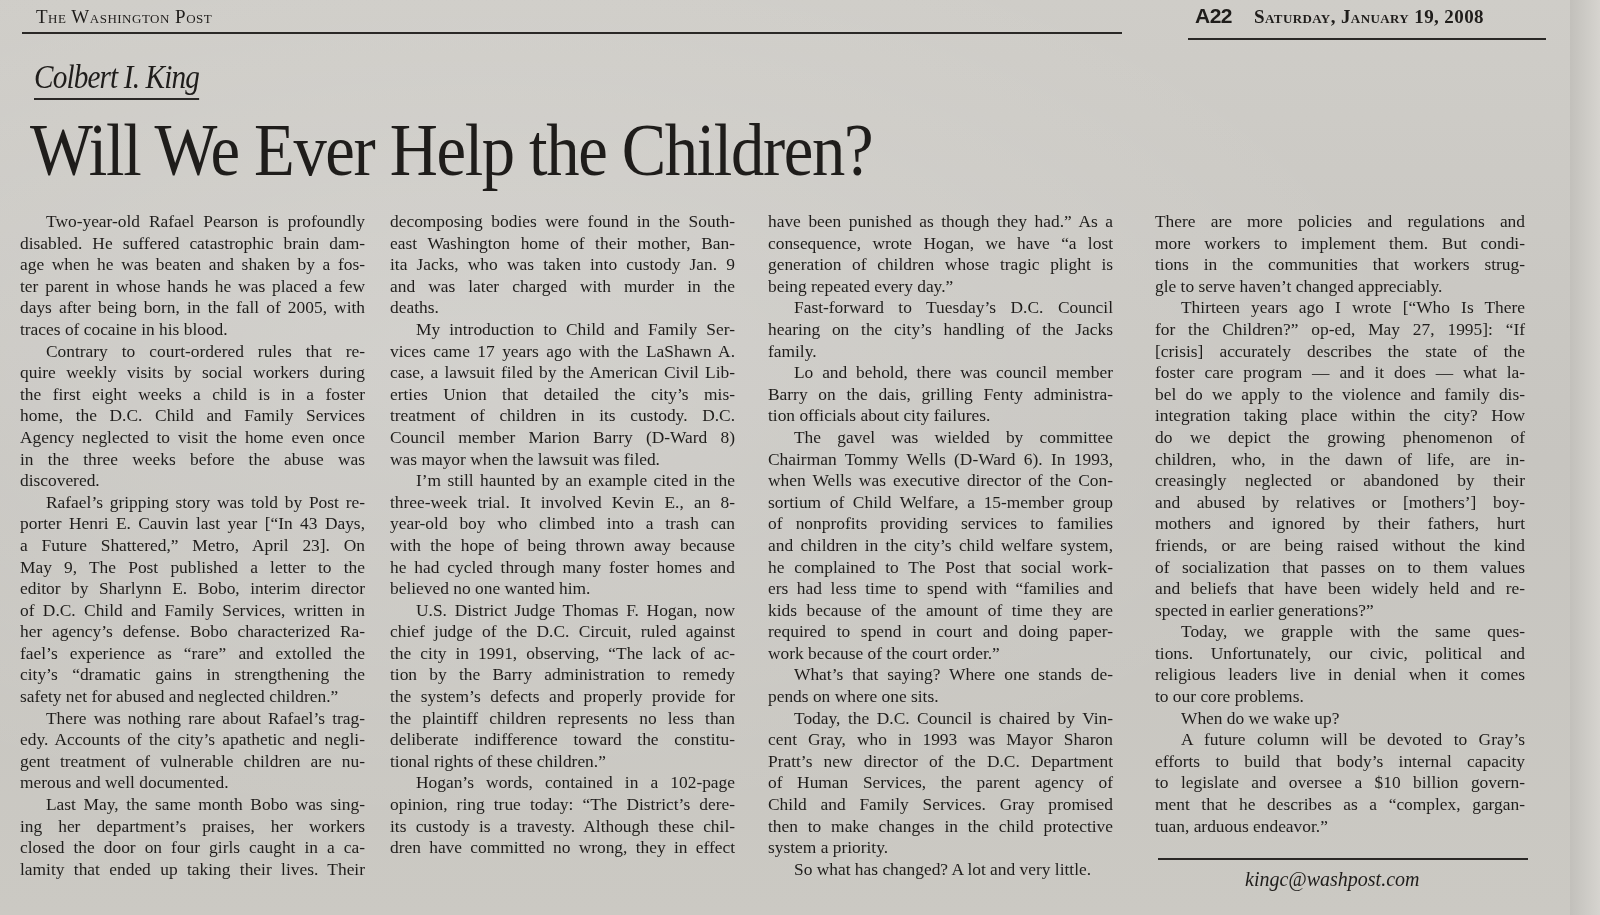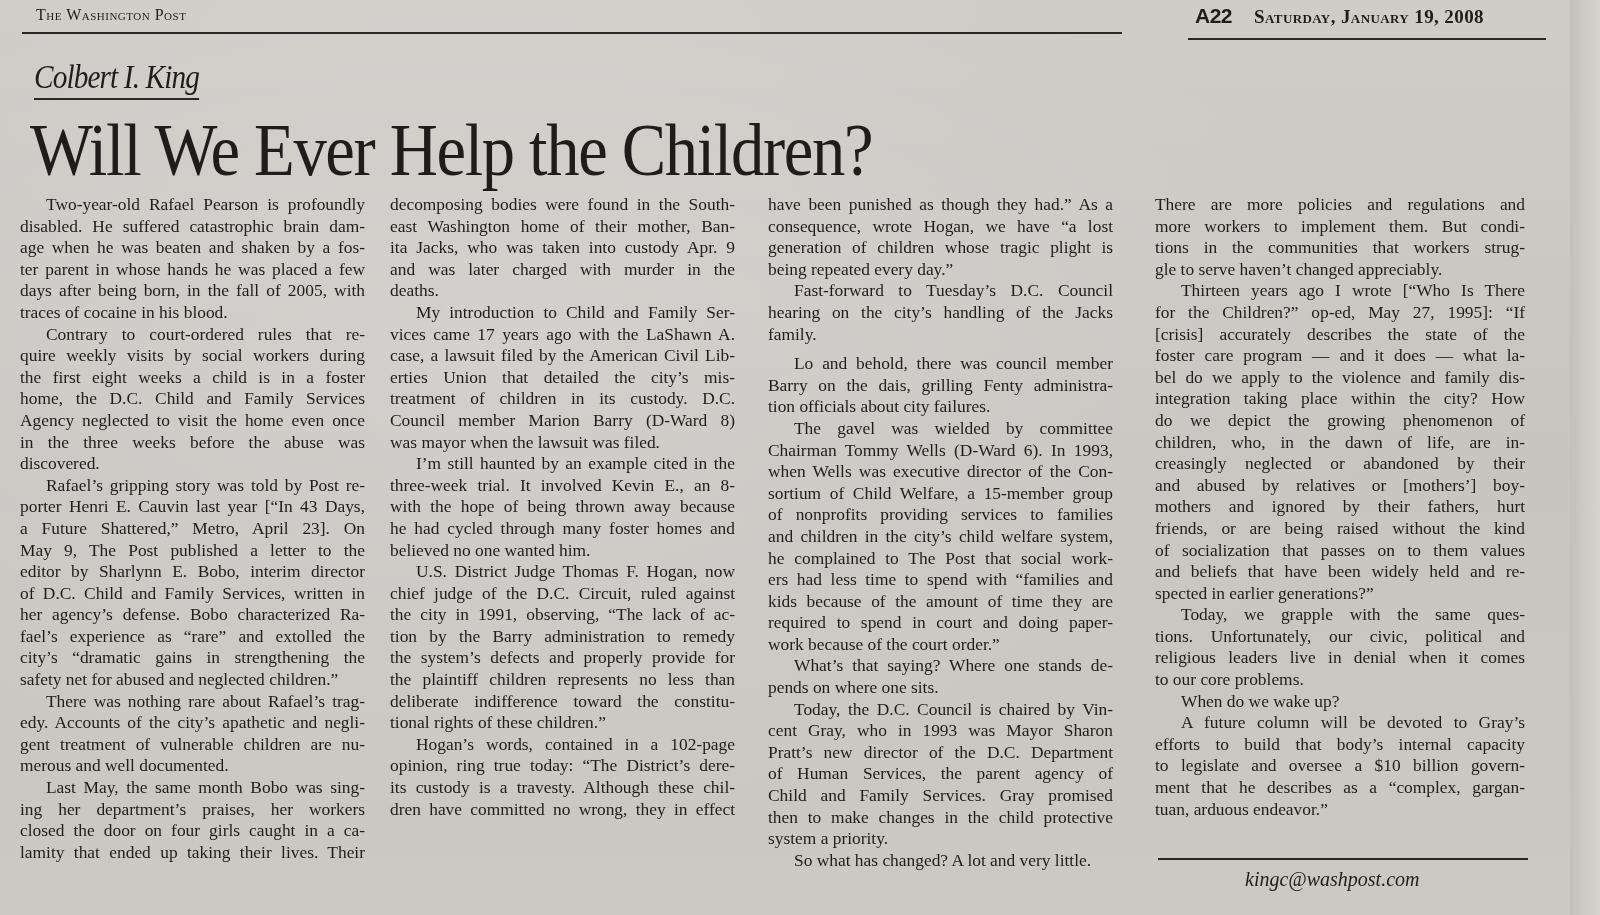--- a/index.html
+++ b/index.html
@@ -14,21 +14,21 @@
     background:
       radial-gradient(ellipse at 30% 40%, rgba(255,255,255,0.18), rgba(0,0,0,0) 60%),
       linear-gradient(180deg, #cfcdc8 0%, #c7c5c0 50%, #cbc9c3 100%);
   }
   .edge-right {
     position: absolute; right: 0; top: 0; width: 30px; height: 915px;
     background: linear-gradient(90deg, #c2c0bb, #d6d4cf);
   }
   .masthead-left {
     position: absolute; left: 36px; top: 6px;
-    font-size: 16px; letter-spacing: 0.5px; font-variant: small-caps;
+    font-size: 19px; letter-spacing: 0.5px; font-variant: small-caps;
   }
   .rule-top {
     position: absolute; left: 22px; top: 32px; width: 1100px; height: 2px; background: #2a2826;
   }
   .folio {
     position: absolute; left: 1195px; top: 4px; display: flex; align-items: baseline; gap: 22px;
   }
   .folio .page-no {
     font-family: "Liberation Sans", "DejaVu Sans", sans-serif; font-weight: bold; font-size: 21px; letter-spacing: -0.5px;
   }
@@ -41,21 +41,21 @@
     font-size: 34px; font-style: italic; letter-spacing: -1px;
     border-bottom: 2px solid #2a2826; padding-bottom: 2px;
     transform: scaleX(0.86); transform-origin: left;
   }
   .headline {
     position: absolute; left: 30px; top: 112px;
     font-size: 74px; line-height: 76px; letter-spacing: -1.5px; white-space: nowrap;
     transform: scaleX(0.9); transform-origin: left;
   }
   .col {
-    position: absolute; top: 194px; width: 345px;
+    position: absolute; top: 211px; width: 345px;
     font-size: 17.4px; line-height: 21.6px; text-align: justify;
   }
   .col p { margin: 0; text-indent: 0; }
   .col span.line { display: block; text-align: justify; text-align-last: justify; white-space: nowrap; }
   .col span.line.last { text-align-last: left; }
   #col1 { left: 20px; }
   #col2 { left: 390px; }
   #col3 { left: 768px; }
   #col4 { left: 1155px; width: 370px; }
   .sig-rule {
@@ -123,36 +123,37 @@
         <span class="line" style="padding-left: 26px;">Last May, the same month Bobo was sing-</span>
         <span class="line">ing her department’s praises, her workers</span>
         <span class="line">closed the door on four girls caught in a ca-</span>
         <span class="line">lamity that ended up taking their lives. Their</span>
       </p>
     </div>
   <div class="col" id="col2">
       <p>
         <span class="line">decomposing bodies were found in the South-</span>
         <span class="line">east Washington home of their mother, Ban-</span>
-        <span class="line">ita Jacks, who was taken into custody Apr. 9</span>
+        <span class="line">ita Jacks, who was taken into custody Jan. 9</span>
         <span class="line">and was later charged with murder in the</span>
         <span class="line last">deaths.</span>
       </p>
       <p>
         <span class="line" style="padding-left: 26px;">My introduction to Child and Family Ser-</span>
         <span class="line">vices came 17 years ago with the LaShawn A.</span>
         <span class="line">case, a lawsuit filed by the American Civil Lib-</span>
         <span class="line">erties Union that detailed the city’s mis-</span>
         <span class="line">treatment of children in its custody. D.C.</span>
         <span class="line">Council member Marion Barry (D-Ward 8)</span>
         <span class="line last">was mayor when the lawsuit was filed.</span>
       </p>
       <p>
         <span class="line" style="padding-left: 26px;">I’m still haunted by an example cited in the</span>
         <span class="line">three-week trial. It involved Kevin E., an 8-</span>
+        <span class="line">year-old boy who climbed into a trash can</span>
         <span class="line">with the hope of being thrown away because</span>
         <span class="line">he had cycled through many foster homes and</span>
         <span class="line last">believed no one wanted him.</span>
       </p>
       <p>
         <span class="line" style="padding-left: 26px; font-family: Liberation Serif, serif;">U.S. District Judge Thomas F. Hogan, now</span>
         <span class="line">chief judge of the D.C. Circuit, ruled against</span>
         <span class="line">the city in 1991, observing, “The lack of ac-</span>
         <span class="line">tion by the Barry administration to remedy</span>
         <span class="line">the system’s defects and properly provide for</span>
@@ -173,21 +174,21 @@
         <span class="line">consequence, wrote Hogan, we have “a lost</span>
         <span class="line">generation of children whose tragic plight is</span>
         <span class="line last">being repeated every day.”</span>
       </p>
       <p>
         <span class="line" style="padding-left: 26px;">Fast-forward to Tuesday’s D.C. Council</span>
         <span class="line">hearing on the city’s handling of the Jacks</span>
         <span class="line last">family.</span>
       </p>
       <p>
-        <span class="line" style="padding-left: 26px; margin-top: 8px;">Lo and behold, there was council member</span>
+        <span class="line" style="padding-left: 26px;">Lo and behold, there was council member</span>
         <span class="line">Barry on the dais, grilling Fenty administra-</span>
         <span class="line last">tion officials about city failures.</span>
       </p>
       <p>
         <span class="line" style="padding-left: 26px;">The gavel was wielded by committee</span>
         <span class="line">Chairman Tommy Wells (D-Ward 6). In 1993,</span>
         <span class="line">when Wells was executive director of the Con-</span>
         <span class="line">sortium of Child Welfare, a 15-member group</span>
         <span class="line">of nonprofits providing services to families</span>
         <span class="line">and children in the city’s child welfare system,</span>

